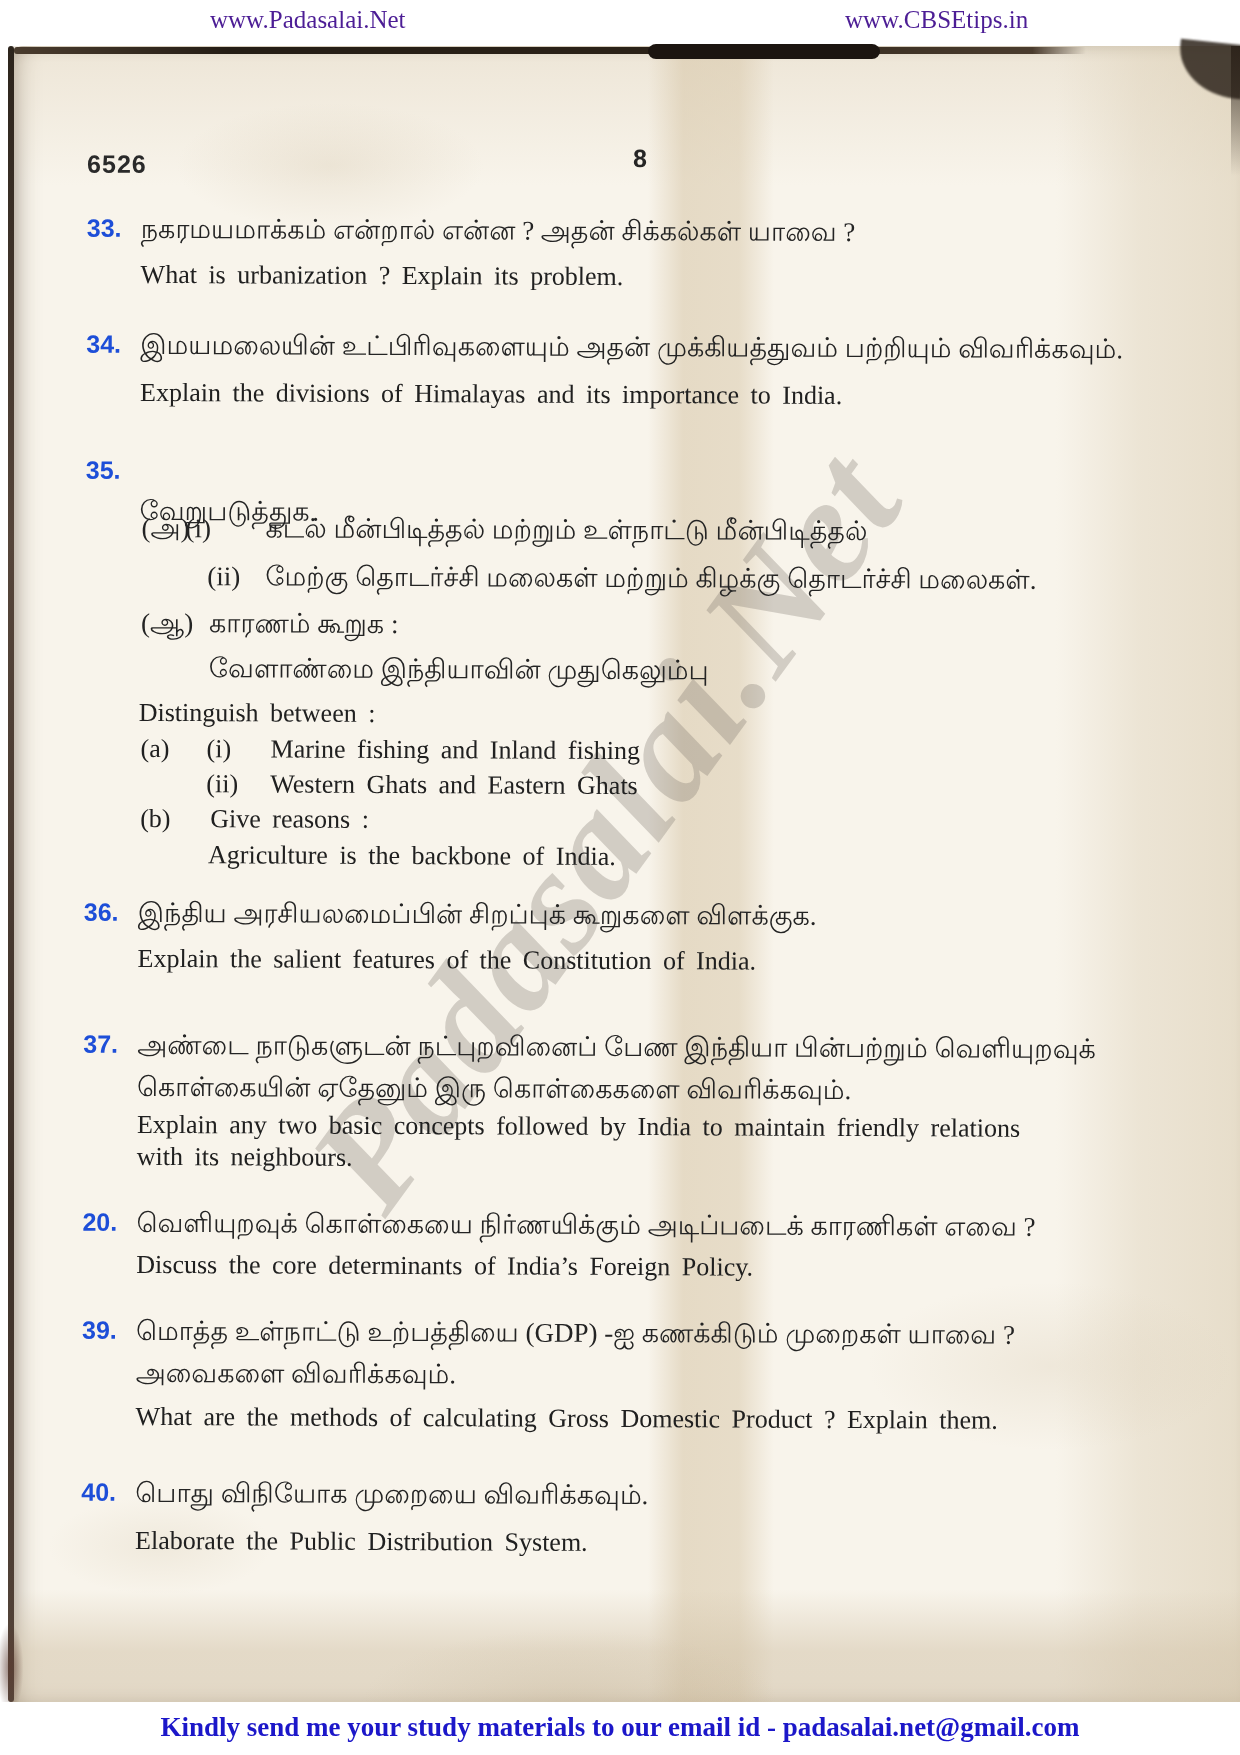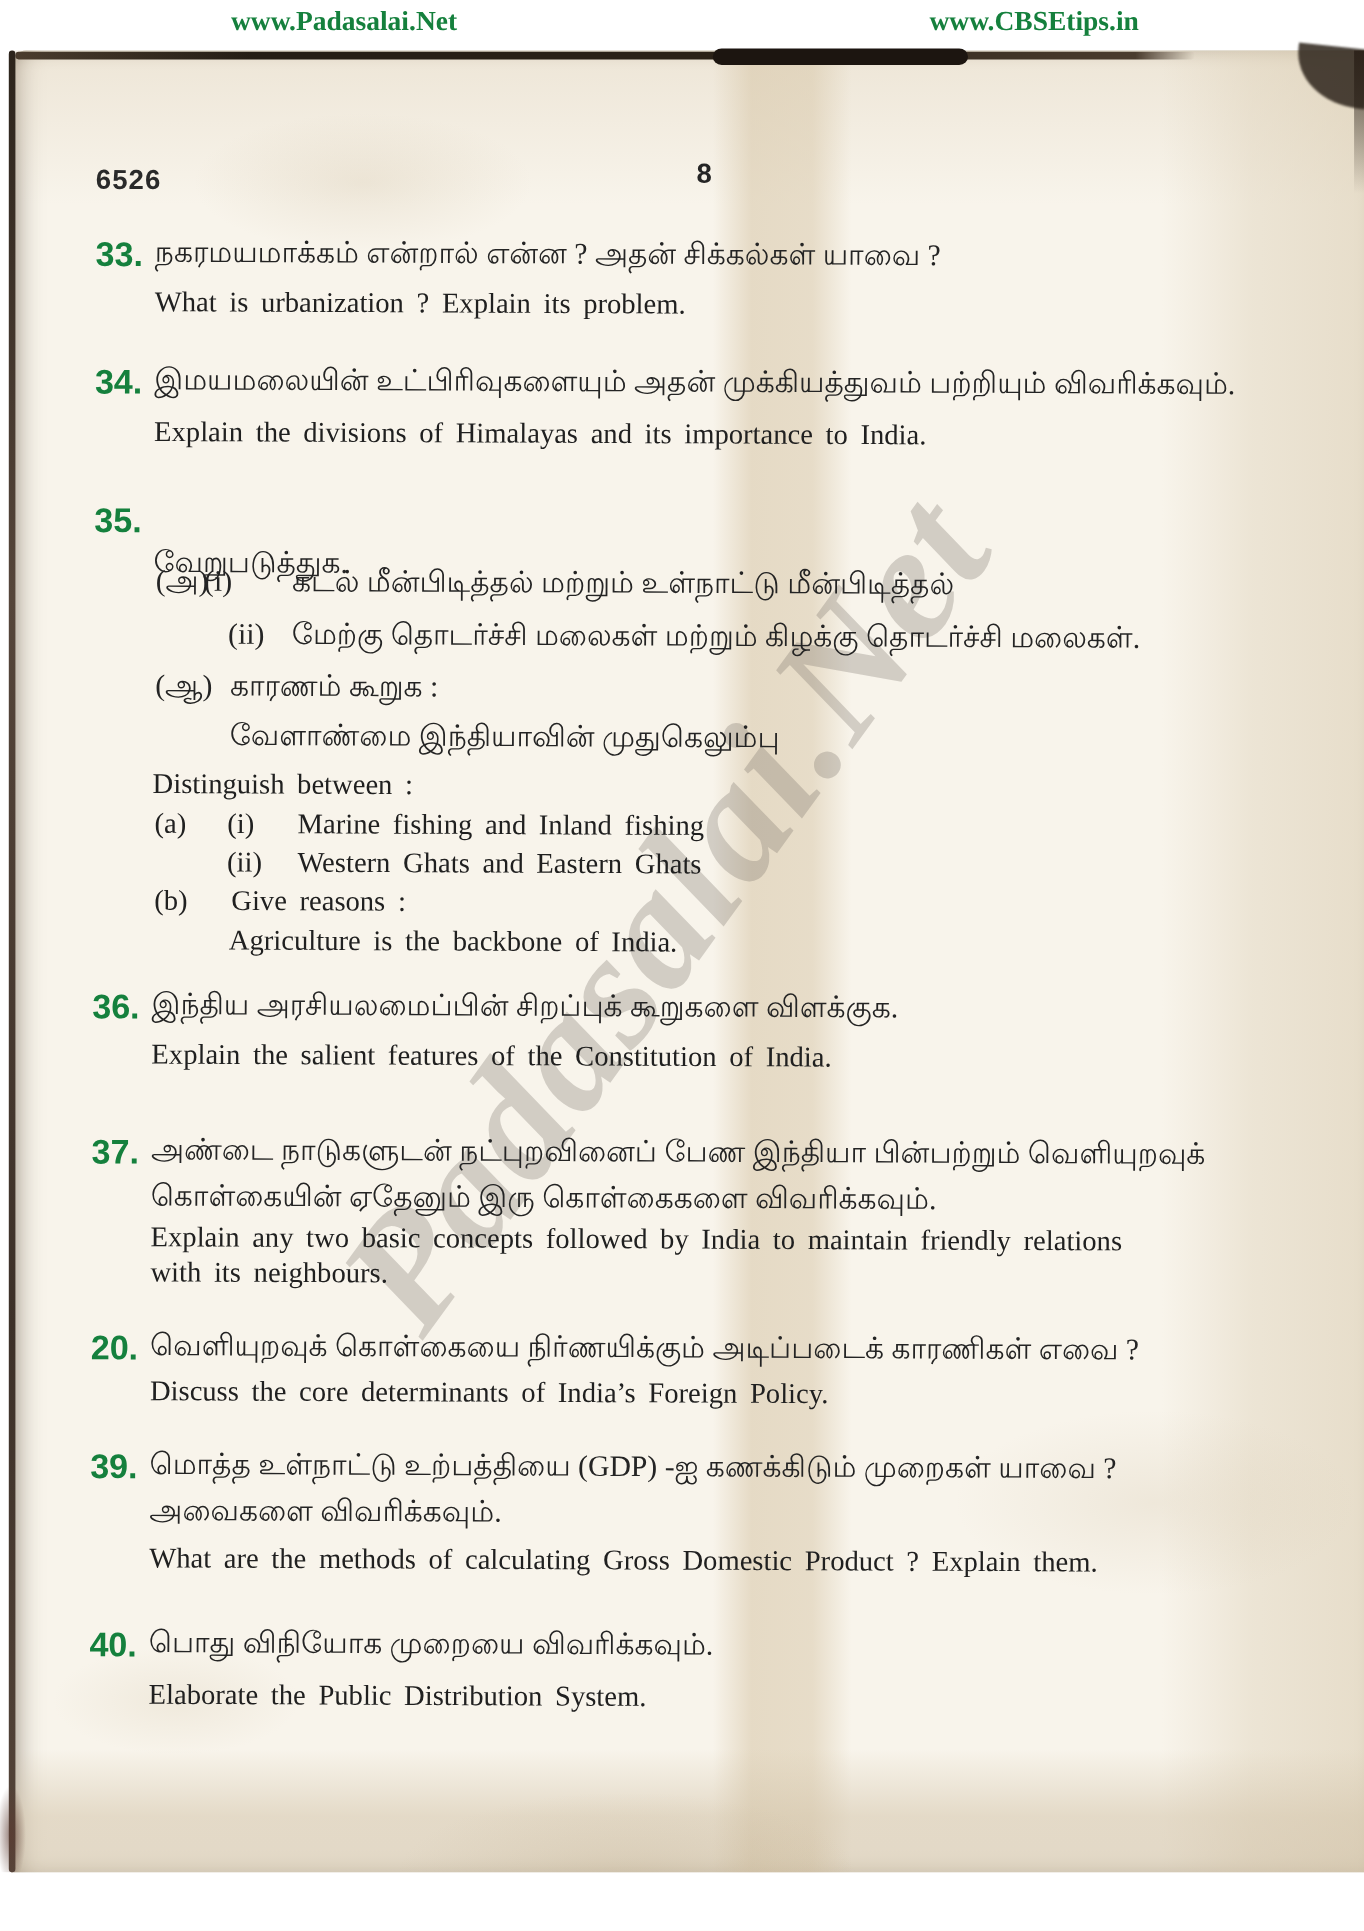--- a/index.html
+++ b/index.html
@@ -49,27 +49,27 @@
     position:absolute; left:-45px; top:735px; width:1300px; height:190px;
     font-family:"Liberation Serif", serif; font-style:italic; font-weight:700;
     font-size:150px; line-height:190px; text-align:center; letter-spacing:2px;
     color:rgba(110,104,98,.28); transform:rotate(-54deg); white-space:nowrap;
     pointer-events:none; user-select:none;
   }
   
   .textlayer{position:absolute; left:0; top:0; width:1240px; height:1755px; transform:rotate(.25deg);}
   .qline{position:absolute; left:0; width:100%; height:0;}
   .seg{position:absolute; top:0; white-space:pre;}
-  .k-num{font-family:"Liberation Sans", sans-serif; font-weight:700; font-size:31px; color:#15803d;}
+  .k-num{font-family:"Liberation Sans", sans-serif; font-weight:700; font-size:25px; color:#1d4ed8;}
   .k-ta{font-family:"Liberation Serif", serif; font-size:27px; color:#242424;}
   .k-en{font-family:"Liberation Serif", serif; font-size:26px; color:#202020; word-spacing:5px;}
   .code{position:absolute; left:84px; top:152px; font-family:"Liberation Sans", sans-serif; font-weight:700; font-size:25px; color:#2a2a2a; letter-spacing:1px;}
   .pagenum{position:absolute; left:630px; top:144px; font-family:"Liberation Sans", sans-serif; font-weight:700; font-size:25px; color:#252525;}
   
-  .hdr-url{position:absolute; top:6px; font-family:"Liberation Serif", serif; font-weight:700; font-size:25px; color:#15803d;}
+  .hdr-url{position:absolute; top:6px; font-family:"Liberation Serif", serif; font-weight:400; font-size:25px; color:#4c1d95;}
   .hdr-left{left:210px;} .hdr-right{left:845px;}
   .footer-note{position:absolute; left:0; top:1712px; width:1240px; text-align:center;
     font-family:"Liberation Serif", serif; font-weight:700; font-size:27px; color:#1c17c9;}
 </style>
 </head>
 <body>
 
 <div class="canvas">
 
   <span class="hdr-url hdr-left">www.Padasalai.Net</span>
@@ -189,13 +189,14 @@
         <div class="qline" style="top: 1480px;">
           <span class="seg k-num" style="left: 84px;">40.</span>
           <span class="seg k-ta" style="left: 138px;">பொது விநியோக முறையை விவரிக்கவும்.</span>
         </div>
         <div class="qline" style="top: 1528px;">
           <span class="seg k-en" style="left: 138px;">Elaborate the Public Distribution System.</span>
         </div>
       </div>
   </div>
 
+  <div class="footer-note">Kindly send me your study materials to our email id - padasalai.net@gmail.com</div>
 </div>
 
 </body></html>

